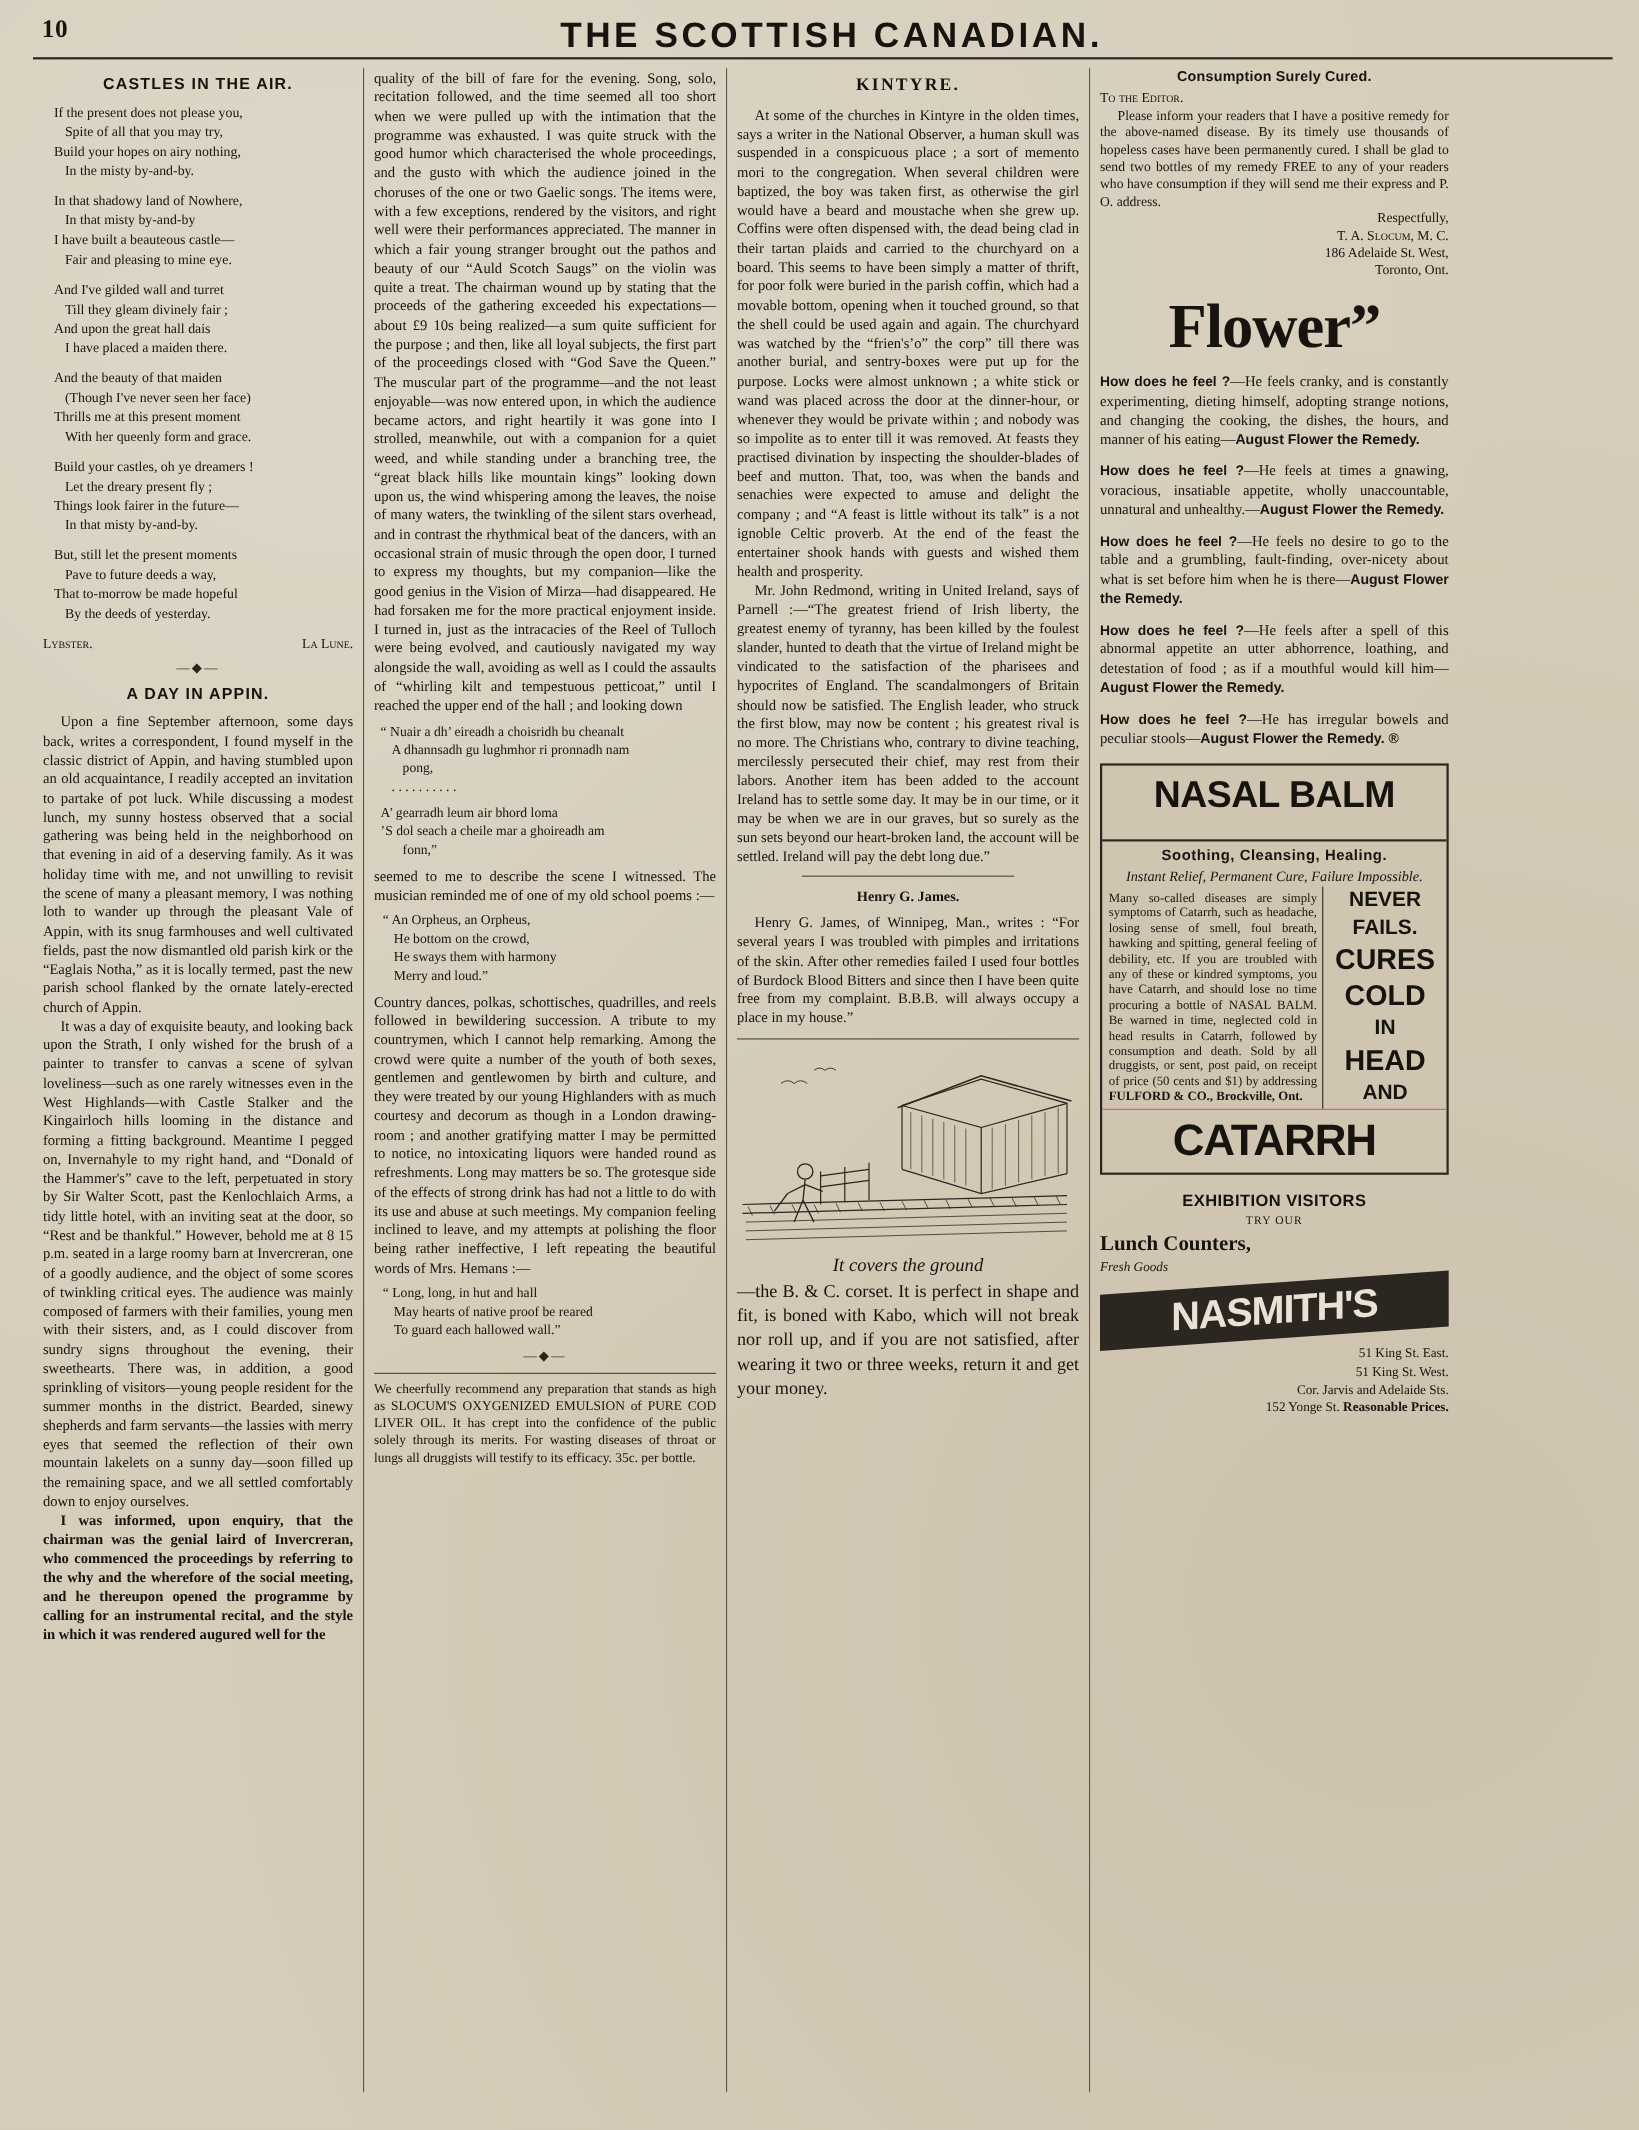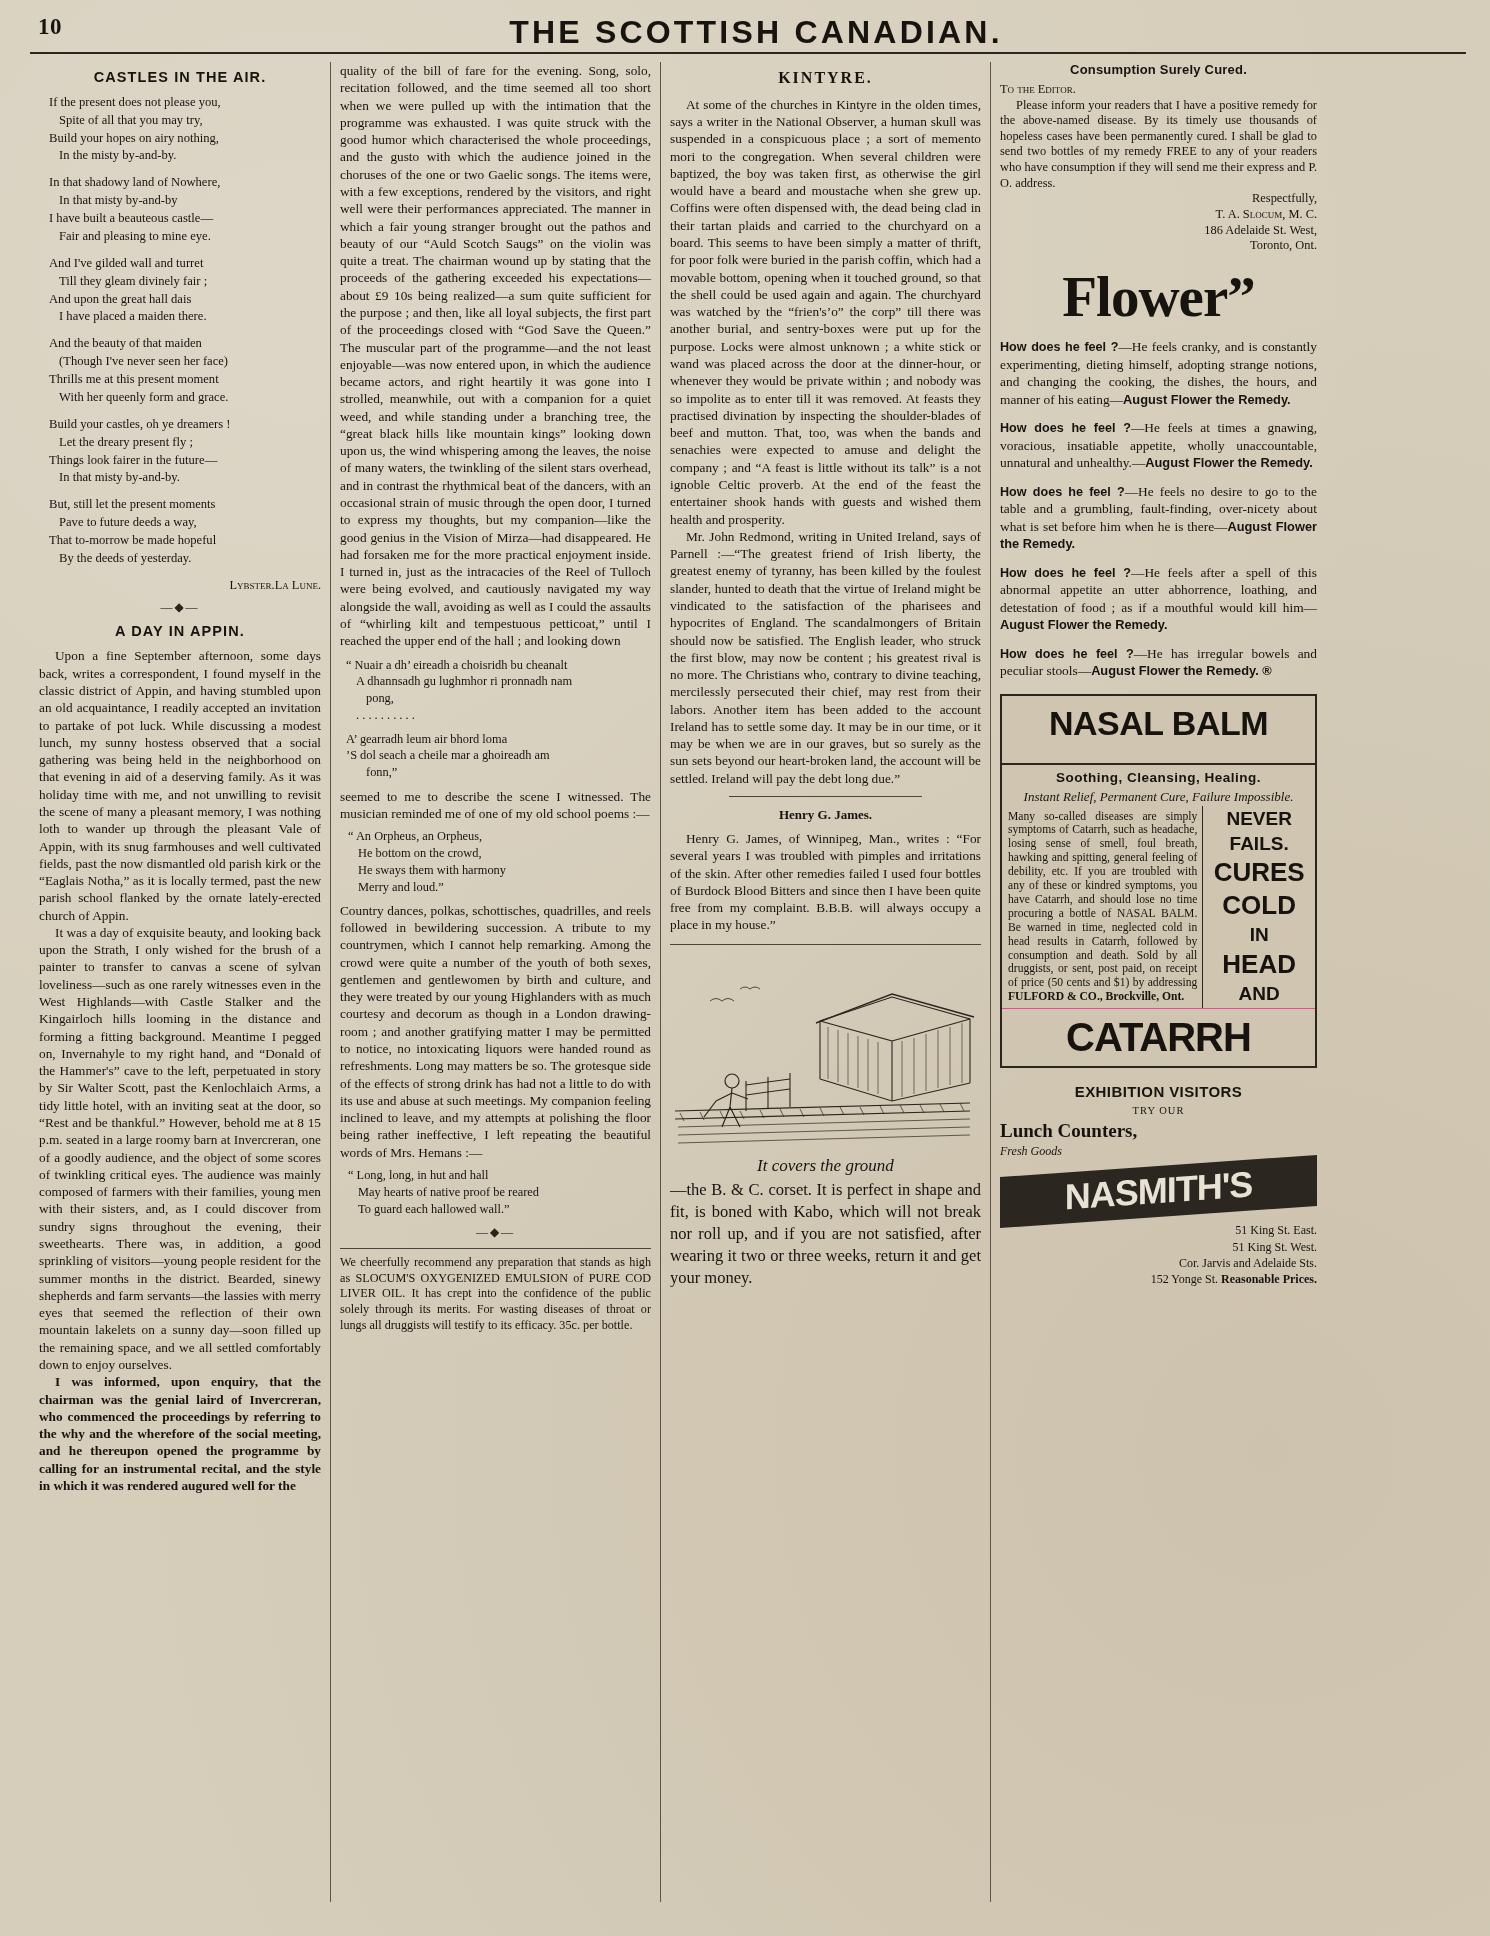--- a/index.html
+++ b/index.html
@@ -69,21 +69,21 @@
   p.noind { text-indent:0; }
   .poem {
     font-size:12.6px; line-height:1.42;
     text-align:left;
     margin:4px 0 6px 0;
   }
   .poem .st { margin-bottom:9px; }
   .poem .l { display:block; }
   .i1 { padding-left:10px; }
   .i2 { padding-left:20px; }
-  .sig { display:flex; justify-content:flex-end; font-variant:small-caps; font-size:12.4px; margin-top:2px;}
+  .sig { display:flex; justify-content:space-between; font-variant:small-caps; font-size:12.4px; margin-top:2px;}
   .dinkus { text-align:center; font-size:12px; letter-spacing:4px; margin:7px 0 5px 0; color:#2a241c;}
   .dinkus:before{content:"—◆—";letter-spacing:2px;}
   .gaelic {
     font-size:12.4px; line-height:1.35; text-align:left;
     margin:7px 0 7px 0; padding-left:6px;
   }
   .gaelic .l{display:block;}
   .verse {
     font-size:12.4px; line-height:1.36; text-align:left;
     margin:6px 0 6px 8px;
@@ -163,21 +163,21 @@
     font-weight:bold; font-size:36px; letter-spacing:-1px;
     color:#e8e2d4;
     background:#2b2620;
     transform:skewY(-4deg);
     text-align:center;
     padding:2px 4px;
   }
   .addr { font-size:12px; text-align:right; line-height:1.35; margin-top:6px;}
   .addr .b { font-weight:bold;}
   
-  .corset-box { border-top:1px solid #4a4339; margin-top:10px; padding-top:16px;}
+  .corset-box { border-top:1px solid #4a4339; margin-top:10px; padding-top:0;}
   .corset-art { height:190px; position:relative; }
   .corset-cap { text-align:center; font-style:italic; font-size:17px; margin-top:4px;}
   .corset-text { font-size:16.5px; line-height:1.34; text-align:justify; margin-top:2px;}
   svg { display:block; }
 </style>
 </head>
 <body>
 
 <div class="page">
 

